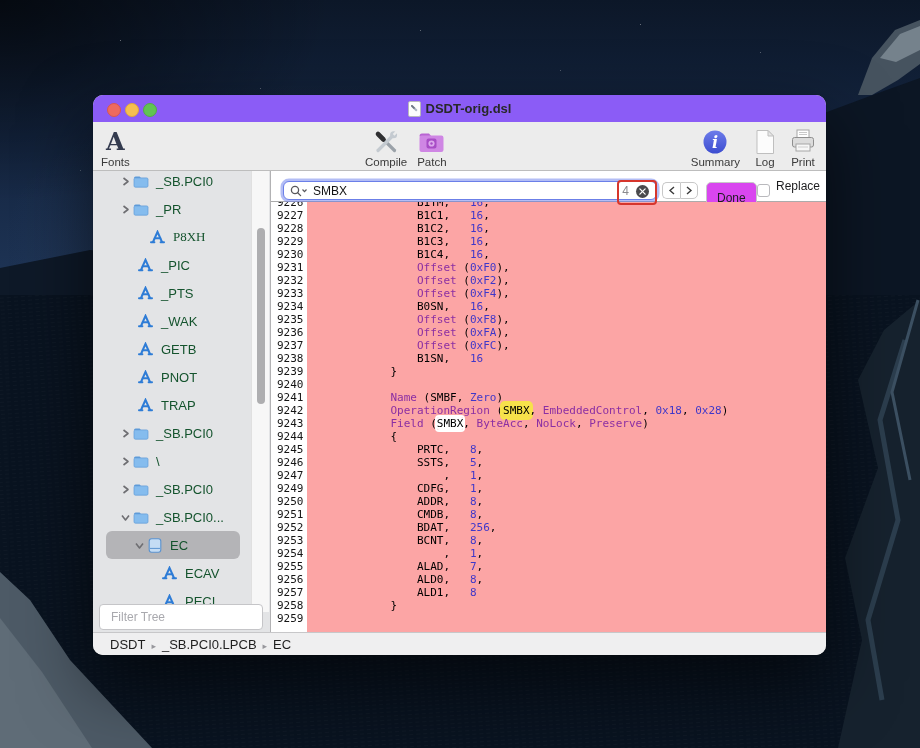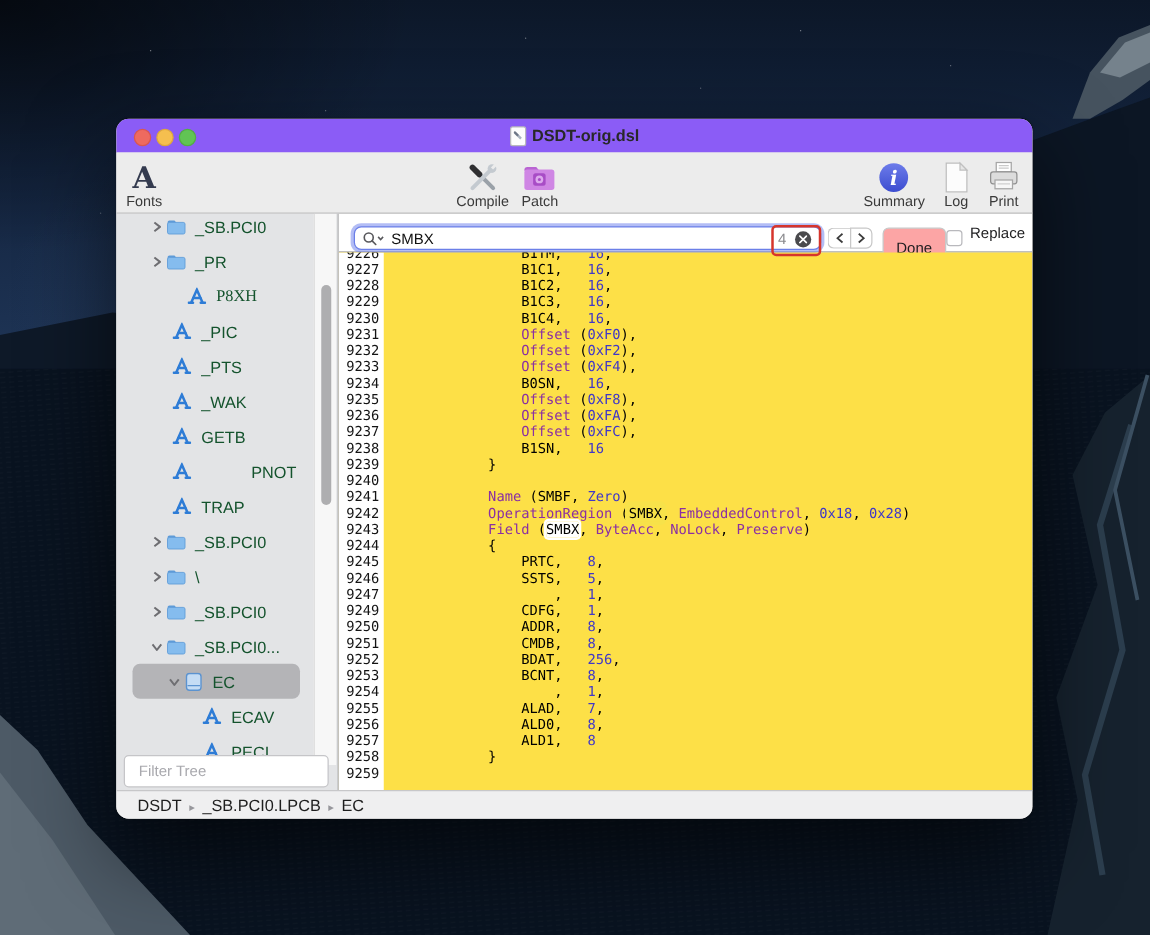--- a/index.html
+++ b/index.html
@@ -62,25 +62,25 @@
   .sfield input{border:none;outline:none;background:transparent;font-size:12px;color:#111;flex:1;
     font-family:"Liberation Sans",sans-serif;margin-left:3px;}
   .scount{position:absolute;right:27px;top:0;bottom:0;display:flex;align-items:center;font-size:12px;color:#8a8a8e;}
   .sclear{position:absolute;right:7px;top:2.5px;width:13px;height:13px;border-radius:50%;background:#4a4a4d;
     display:flex;align-items:center;justify-content:center;}
   .annot{position:absolute;left:346px;top:9px;width:36px;height:21px;border:2.5px solid var(--annot);border-radius:4px;z-index:5;}
   .navbtns{position:absolute;left:391px;top:11px;display:flex;}
   .nbtn{width:18px;height:17px;background:#fff;border:1px solid #c8c8c8;display:flex;align-items:center;justify-content:center;box-sizing:border-box;}
   .nbtn.prev{border-radius:5px 0 0 5px;border-right:none;}
   .nbtn.next{border-radius:0 5px 5px 0;}
-  .donebtn{position:absolute;left:435px;top:11px;height:31px;padding:0 10px;background:#fca5a5;border:1px solid #c8c8c8;
+  .donebtn{position:absolute;left:435px;top:11px;height:31px;padding:0 10px;background:#d946ef;border:1px solid #c8c8c8;
     border-radius:5px;font-size:12px;color:#1d1d1f;display:flex;align-items:center;box-sizing:border-box;}
   .chkbox{position:absolute;left:486px;top:13px;width:13px;height:13px;background:#fff;border:1px solid #b9b9bd;border-radius:3px;box-sizing:border-box;}
   .chklab{position:absolute;left:505px;top:0;bottom:0;display:flex;align-items:center;font-size:12px;color:#1d1d1f;}
-  .codewrap{position:absolute;top:31px;left:0;right:0;bottom:0;background:#fde047;overflow:hidden;
+  .codewrap{position:absolute;top:31px;left:0;right:0;bottom:0;background:#fca5a5;overflow:hidden;
     font-family:"DejaVu Sans Mono",monospace;font-size:11px;line-height:13px;}
   .codewrap::before{content:"";position:absolute;left:0;top:0;bottom:0;width:36px;background:#fff;}
   .codestack{position:relative;margin-top:-6px;}
   .cline{display:flex;height:13px;white-space:pre;}
   .lnum{width:36px;flex:none;padding-left:6px;box-sizing:border-box;color:#141414;}
   .ctext{padding-left:4px;color:#000;}
   .tk-k{color:var(--kw);}
   .tk-n{color:var(--num);}
   .tk-y{background:var(--mcur);box-shadow:0 0 0 3px var(--mcur);border-radius:2px;color:#000;}
   .tk-w{background:#fff;box-shadow:0 0 0 2px #fff;border-radius:2px;color:#000;}
@@ -292,21 +292,21 @@
                 <g stroke="#2e7cd6" stroke-width="2" stroke-linecap="round" fill="none">
                   <path d="M3,12 L7.5,1.8 L12,12"></path>
                   <line x1="4.7" y1="8.3" x2="10.3" y2="8.3"></line>
                   <line x1="1" y1="12.2" x2="4.4" y2="12.2"></line>
                   <line x1="10.6" y1="12.2" x2="14" y2="12.2"></line>
                 </g>
               </svg>
             </span>
             <span class="tlabel">GETB</span>
           </div>
-          <div class="trow" style="padding-left: 44px; gap: 40px;">
+          <div class="trow" style="padding-left: 44px;">
             <span class="ticon">
               <svg width="15" height="14" viewBox="0 0 15 14">
                 <g stroke="#2e7cd6" stroke-width="2" stroke-linecap="round" fill="none">
                   <path d="M3,12 L7.5,1.8 L12,12"></path>
                   <line x1="4.7" y1="8.3" x2="10.3" y2="8.3"></line>
                   <line x1="1" y1="12.2" x2="4.4" y2="12.2"></line>
                   <line x1="10.6" y1="12.2" x2="14" y2="12.2"></line>
                 </g>
               </svg>
             </span>

